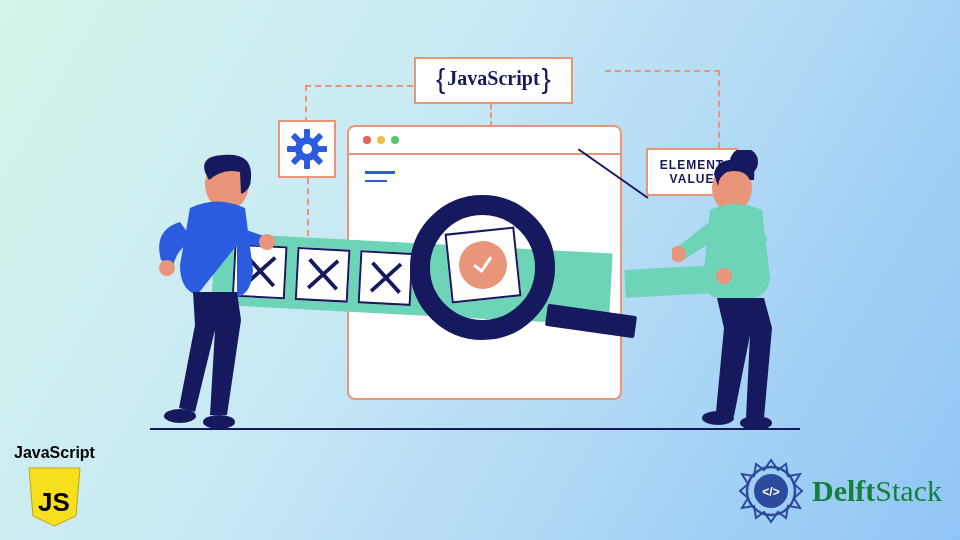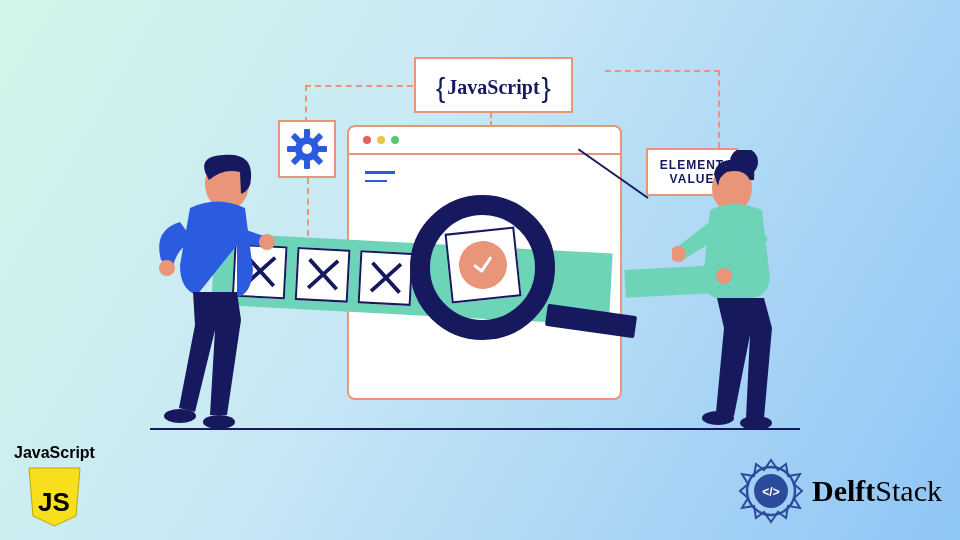--- a/index.html
+++ b/index.html
@@ -78,21 +78,21 @@
   transform-origin: right center;
 }
 
 
 .js-badge {
   position: absolute;
   top: 57px;
   left: 414px;
   background: #fff;
   border: 2.5px solid #e8957a;
-  padding: 13px 18px 7px;
+  padding: 4px 18px 7px;
   font-family: Georgia, serif;
   color: #17195f;
 }
 .js-badge .brace { font-size: 28px; font-weight: normal; margin: 0 2px; font-family: Arial; }
 .js-badge .text { font-size: 20px; font-weight: bold; vertical-align: 3px; }
 
 
 .gear-box {
   position: absolute;
   top: 120px;
@@ -227,21 +227,21 @@
 
 
 .delft {
   position: absolute;
   bottom: 16px;
   right: 18px;
   display: flex;
   align-items: center;
   gap: 8px;
 }
-.delft-text { font-size: 30px; color: #000000; font-family: Georgia, serif; }
+.delft-text { font-size: 30px; color: #15803d; font-family: Georgia, serif; }
 .delft-text .bold { font-weight: bold; }
 .delft-icon { width: 66px; height: 66px; }
 </style>
 </head>
 <body>
 
 <div class="canvas">
 
   <div class="ground"></div>
 

